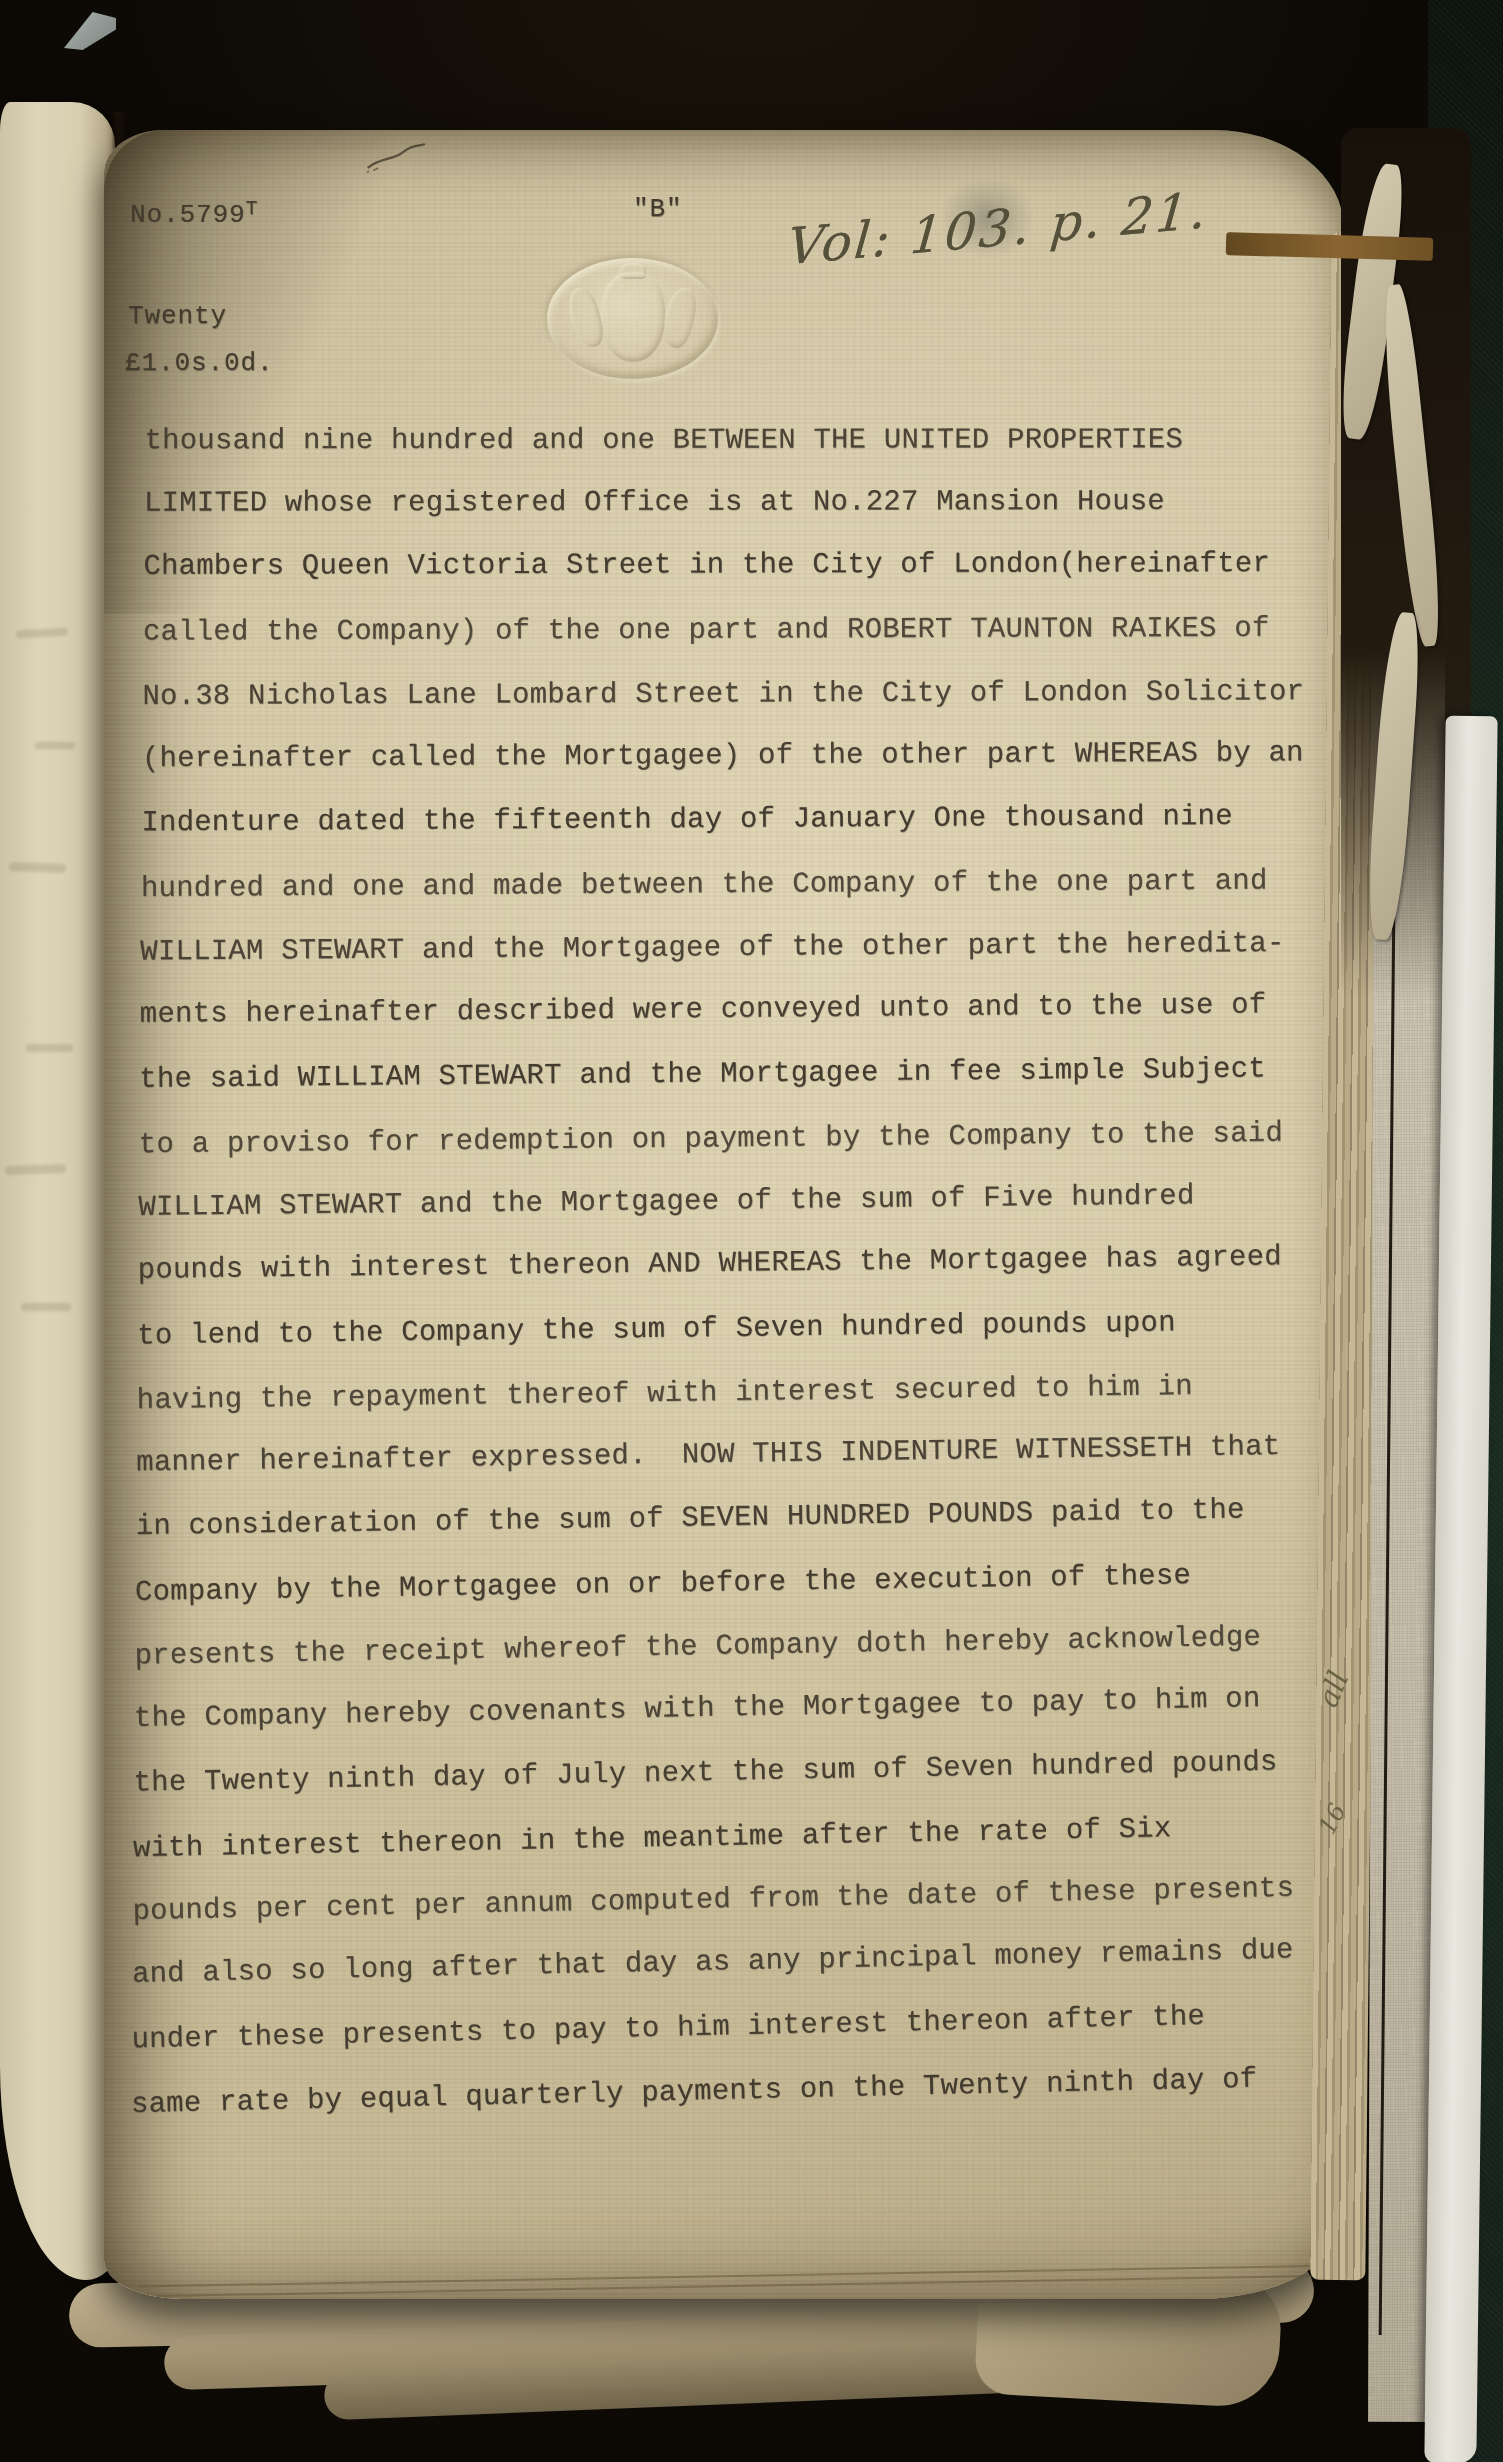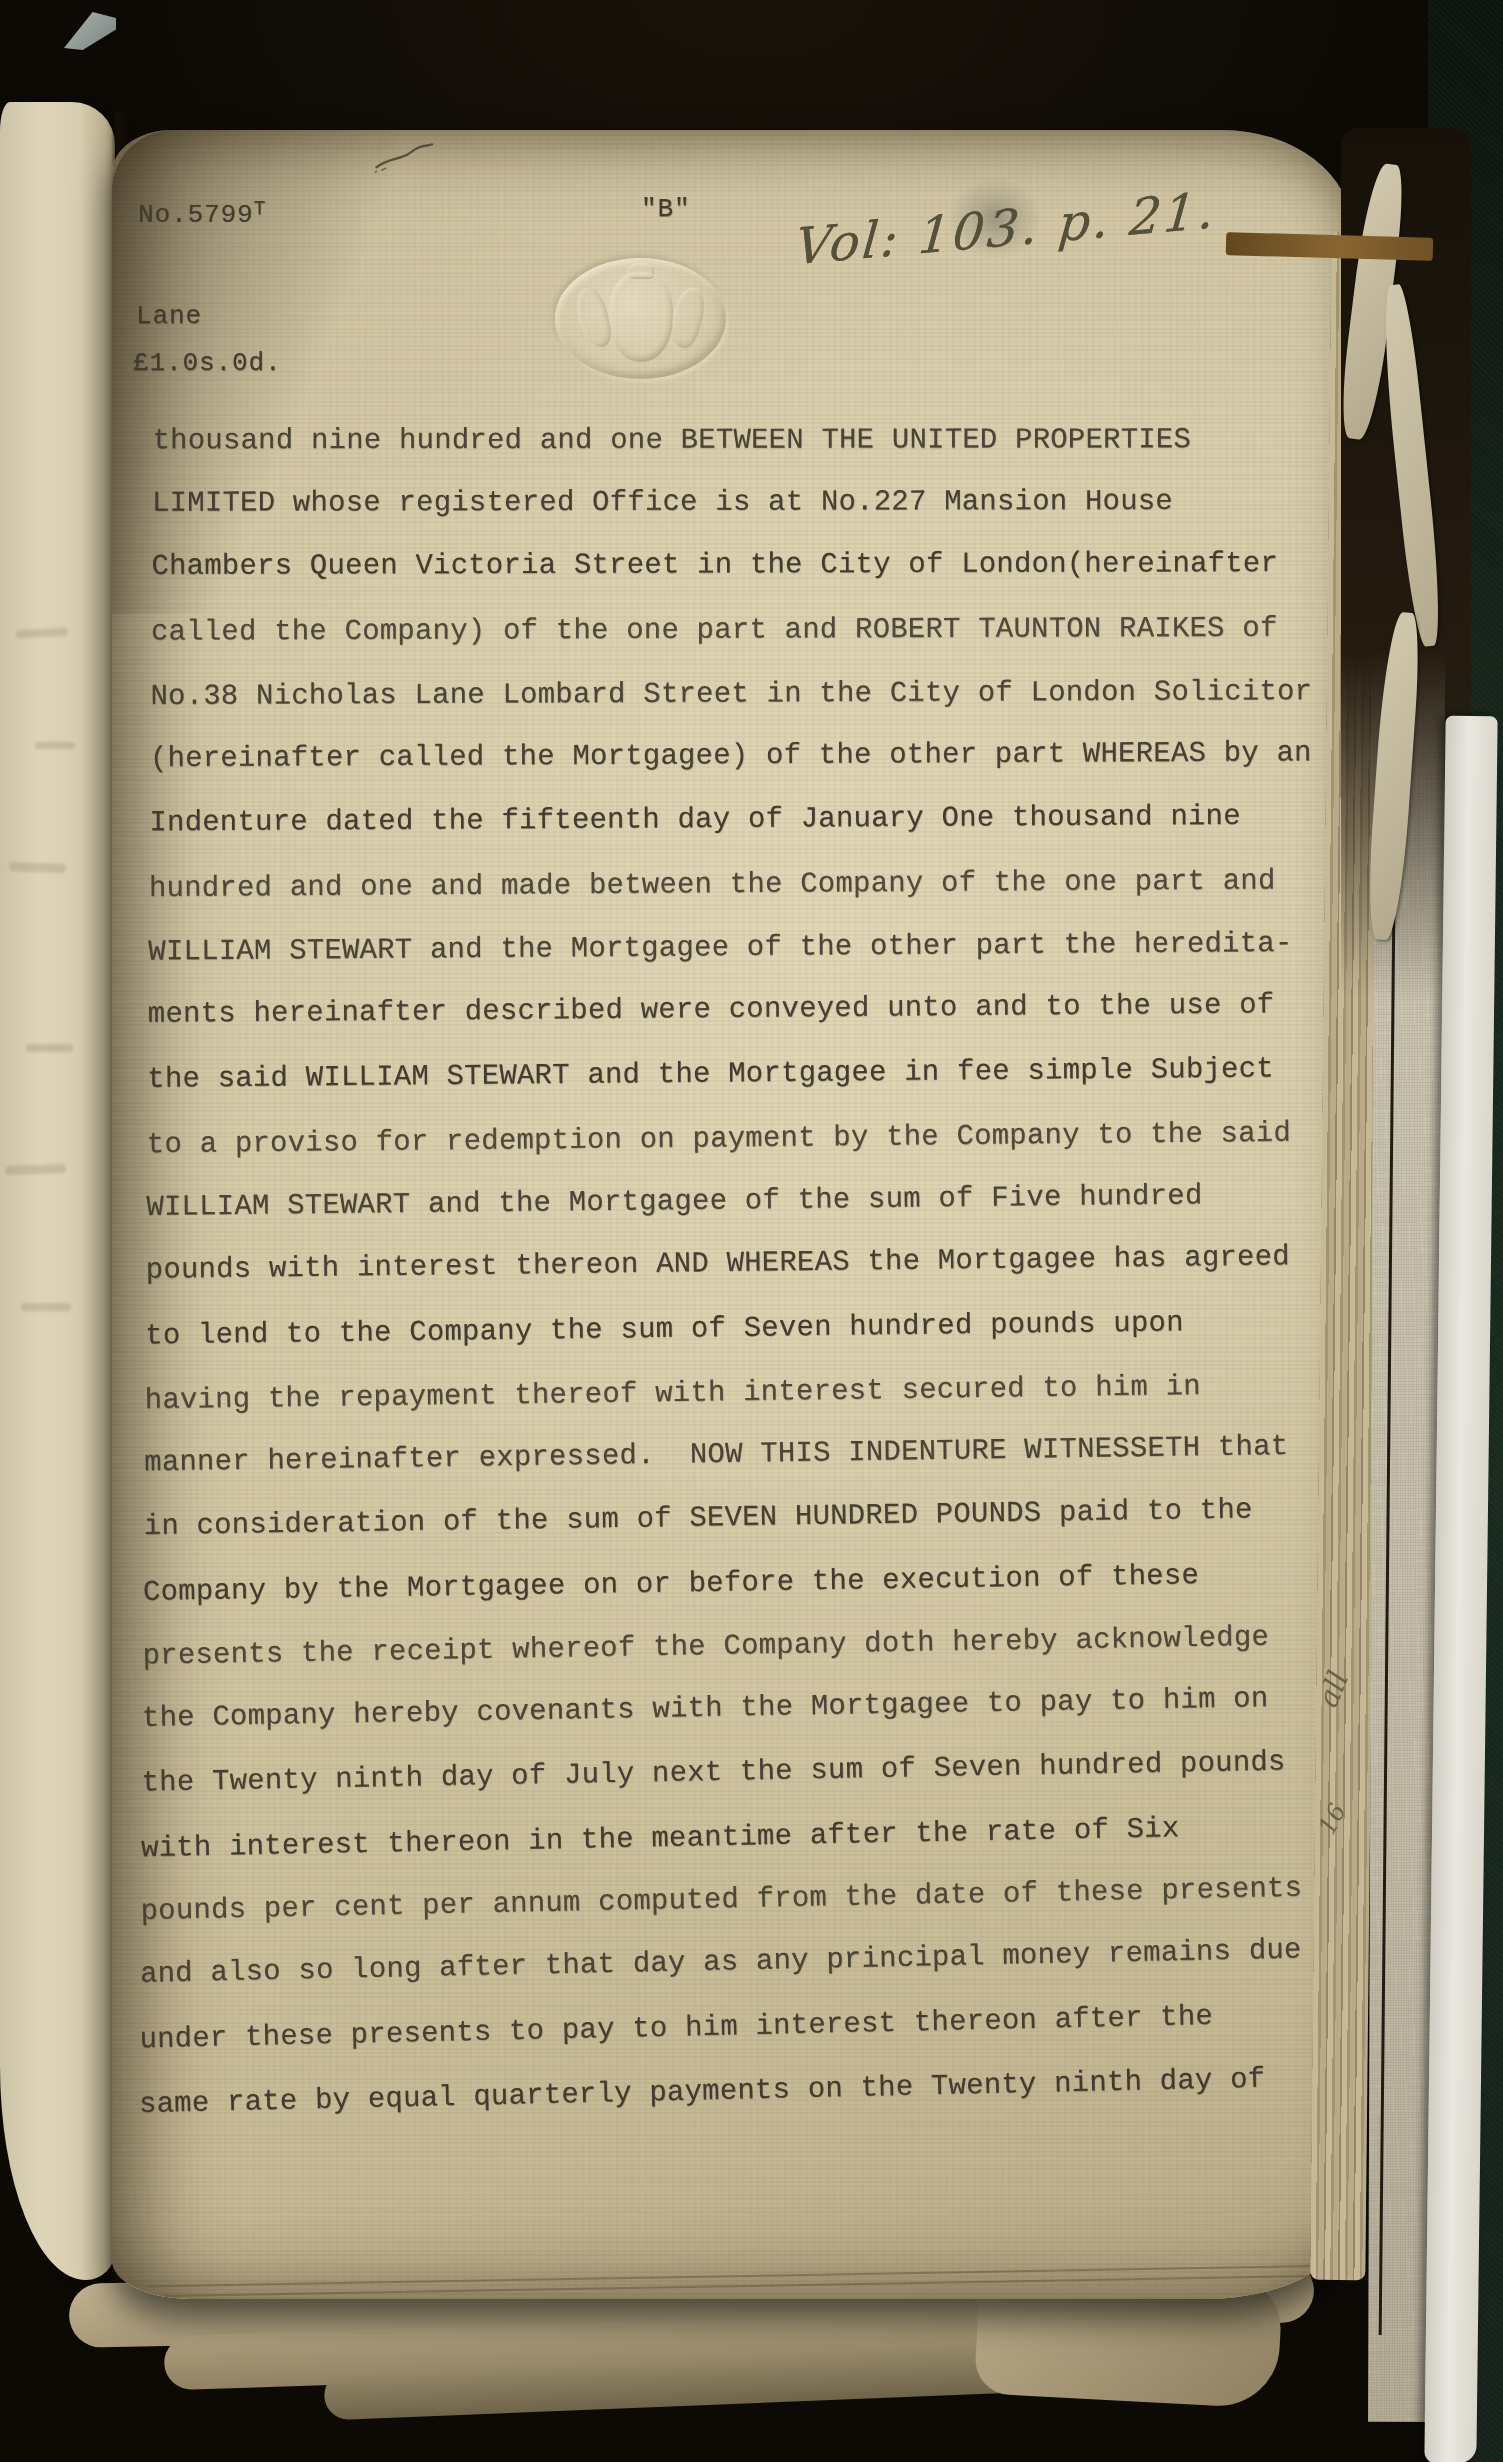--- a/index.html
+++ b/index.html
@@ -10,21 +10,21 @@
     font-family:"Liberation Sans", sans-serif;}
   
   .left-page{position:absolute;left:0;top:102px;width:115px;height:2178px;z-index:4;
     background:linear-gradient(90deg,#cdc3a6 0%,#ded4b7 35%,#d7cdaf 70%,#b7ab8c 92%,#8d8063 100%);
     border-radius:12px 52px 35px 104px / 35px 52px 35px 259px;
     box-shadow:5.2px 0 12px rgba(0,0,0,.55);}
   .ghost-mark{position:absolute;background:rgba(80,74,52,.17);border-radius:4.3px;filter:blur(1.7px);}
   .page-gap{position:absolute;left:111px;top:112px;width:15.6px;height:2213px;z-index:5;
     background:linear-gradient(90deg,rgba(20,14,6,0) 0%,rgba(25,18,8,.8) 45%,rgba(20,14,6,.2) 100%);}
   
-  .main-page{position:absolute;left:112px;top:130px;width:1240px;height:2169px;z-index:6;
+  .main-page{position:absolute;left:104px;top:130px;width:1240px;height:2169px;z-index:6;
     background:
       radial-gradient(951px 1296px at 58% 38%, rgba(235,226,196,.55), rgba(235,226,196,0) 75%),
       linear-gradient(168deg,#c9bd9b 0%,#d4c9a7 22%,#d3c8a5 55%,#c6b995 85%,#b5a784 100%);
     border-radius:61px 130px 147px 78px / 43px 99px 82px 39px;
     box-shadow:
       inset 64px 0 82px -36px rgba(52,41,23,.62),
       inset 0 45px 65px -36px rgba(70,57,34,.55),
       inset -29px 0 52px -29px rgba(96,81,52,.45),
       inset 0 -55px 78px -45px rgba(84,70,44,.5),
       0 19px 35px rgba(0,0,0,.6);}
@@ -144,21 +144,21 @@
       <path d="M4 20 C 20 10, 34 16, 48 8 S 68 5, 74 3" stroke="rgba(66,58,42,.8)" stroke-width="2.6" fill="none"></path>
       <path d="M10 24 l6 -2 M2 25 l3 -1" stroke="rgba(66,58,42,.6)" stroke-width="2" fill="none"></path>
     </svg>
 
     <div class="type doc-number"><span>No.5799</span><sup>T</sup></div>
 
     <div class="type copy-letter">"B"</div>
 
     <div class="volume-note">Vol: 103. p. 21.</div>
 
-    <div class="type stamp-label">Lane</div>
+    <div class="type stamp-label">Twenty</div>
     <div class="type stamp-value">£1.0s.0d.</div>
 
     <div class="seal">
       <div class="seal-crown"></div>
       <div class="seal-crest"></div>
       <div class="seal-supporter l"></div>
       <div class="seal-supporter r"></div>
     </div>
 
     <div class="body-text">

